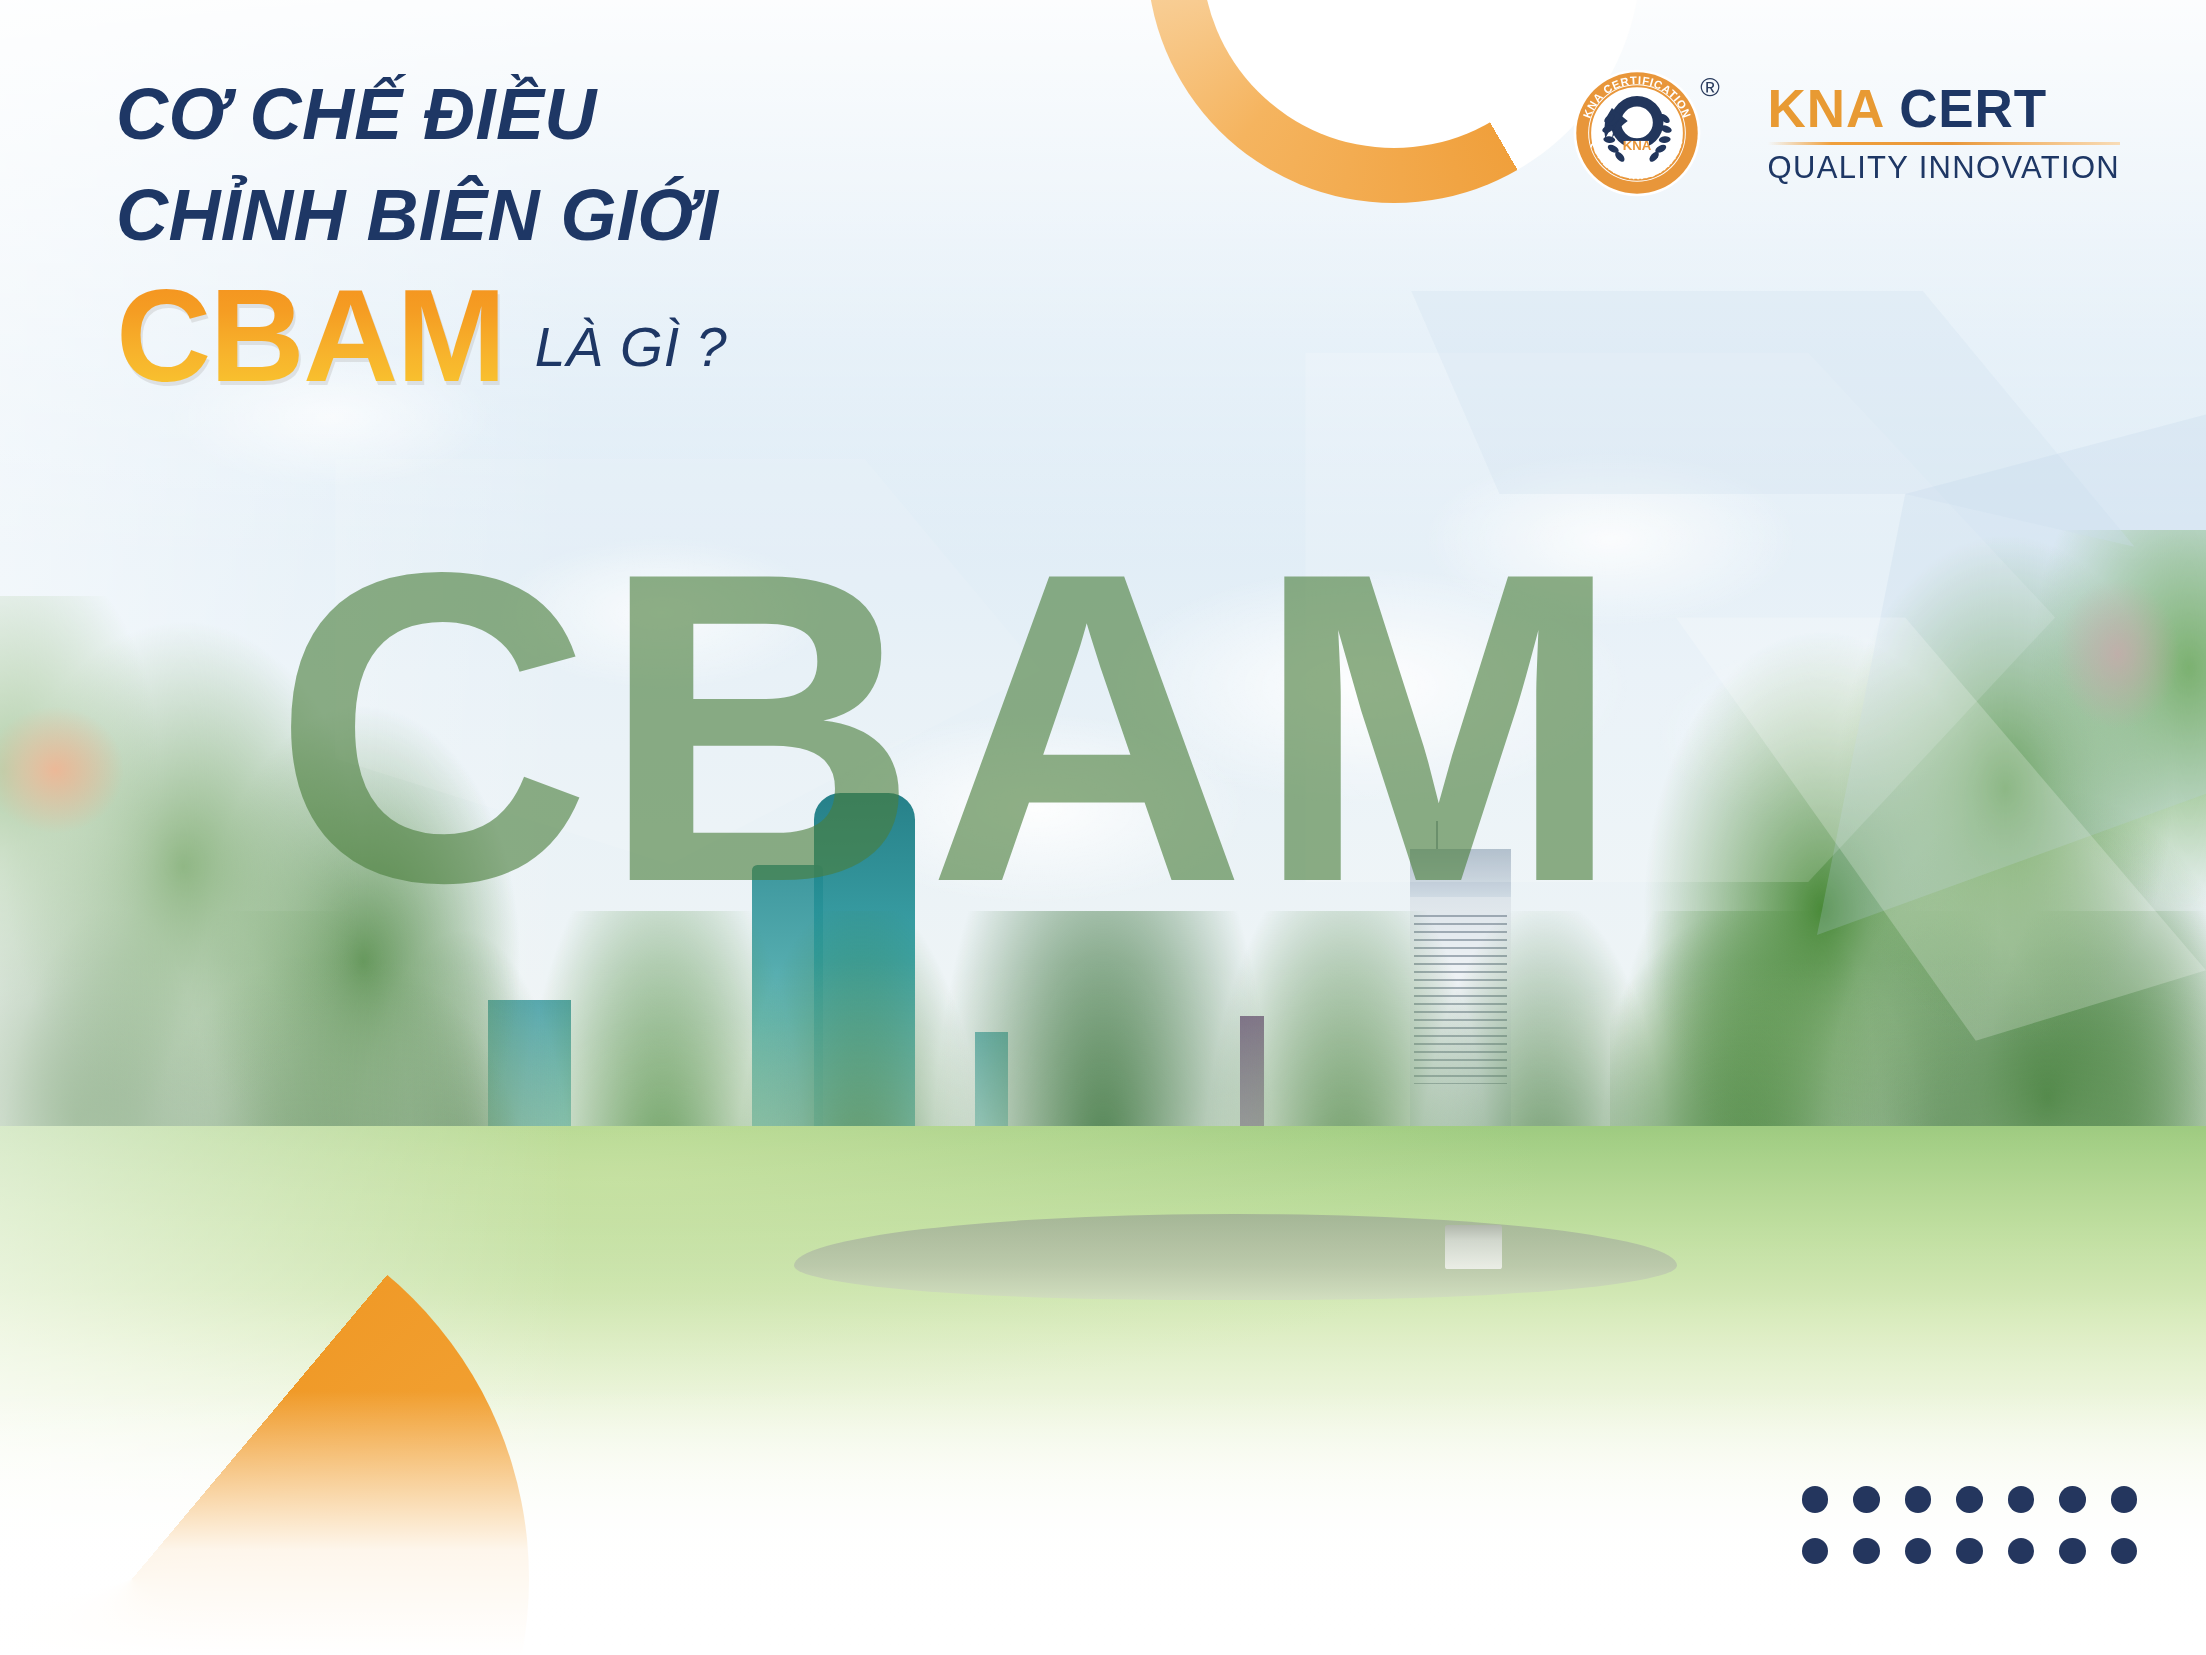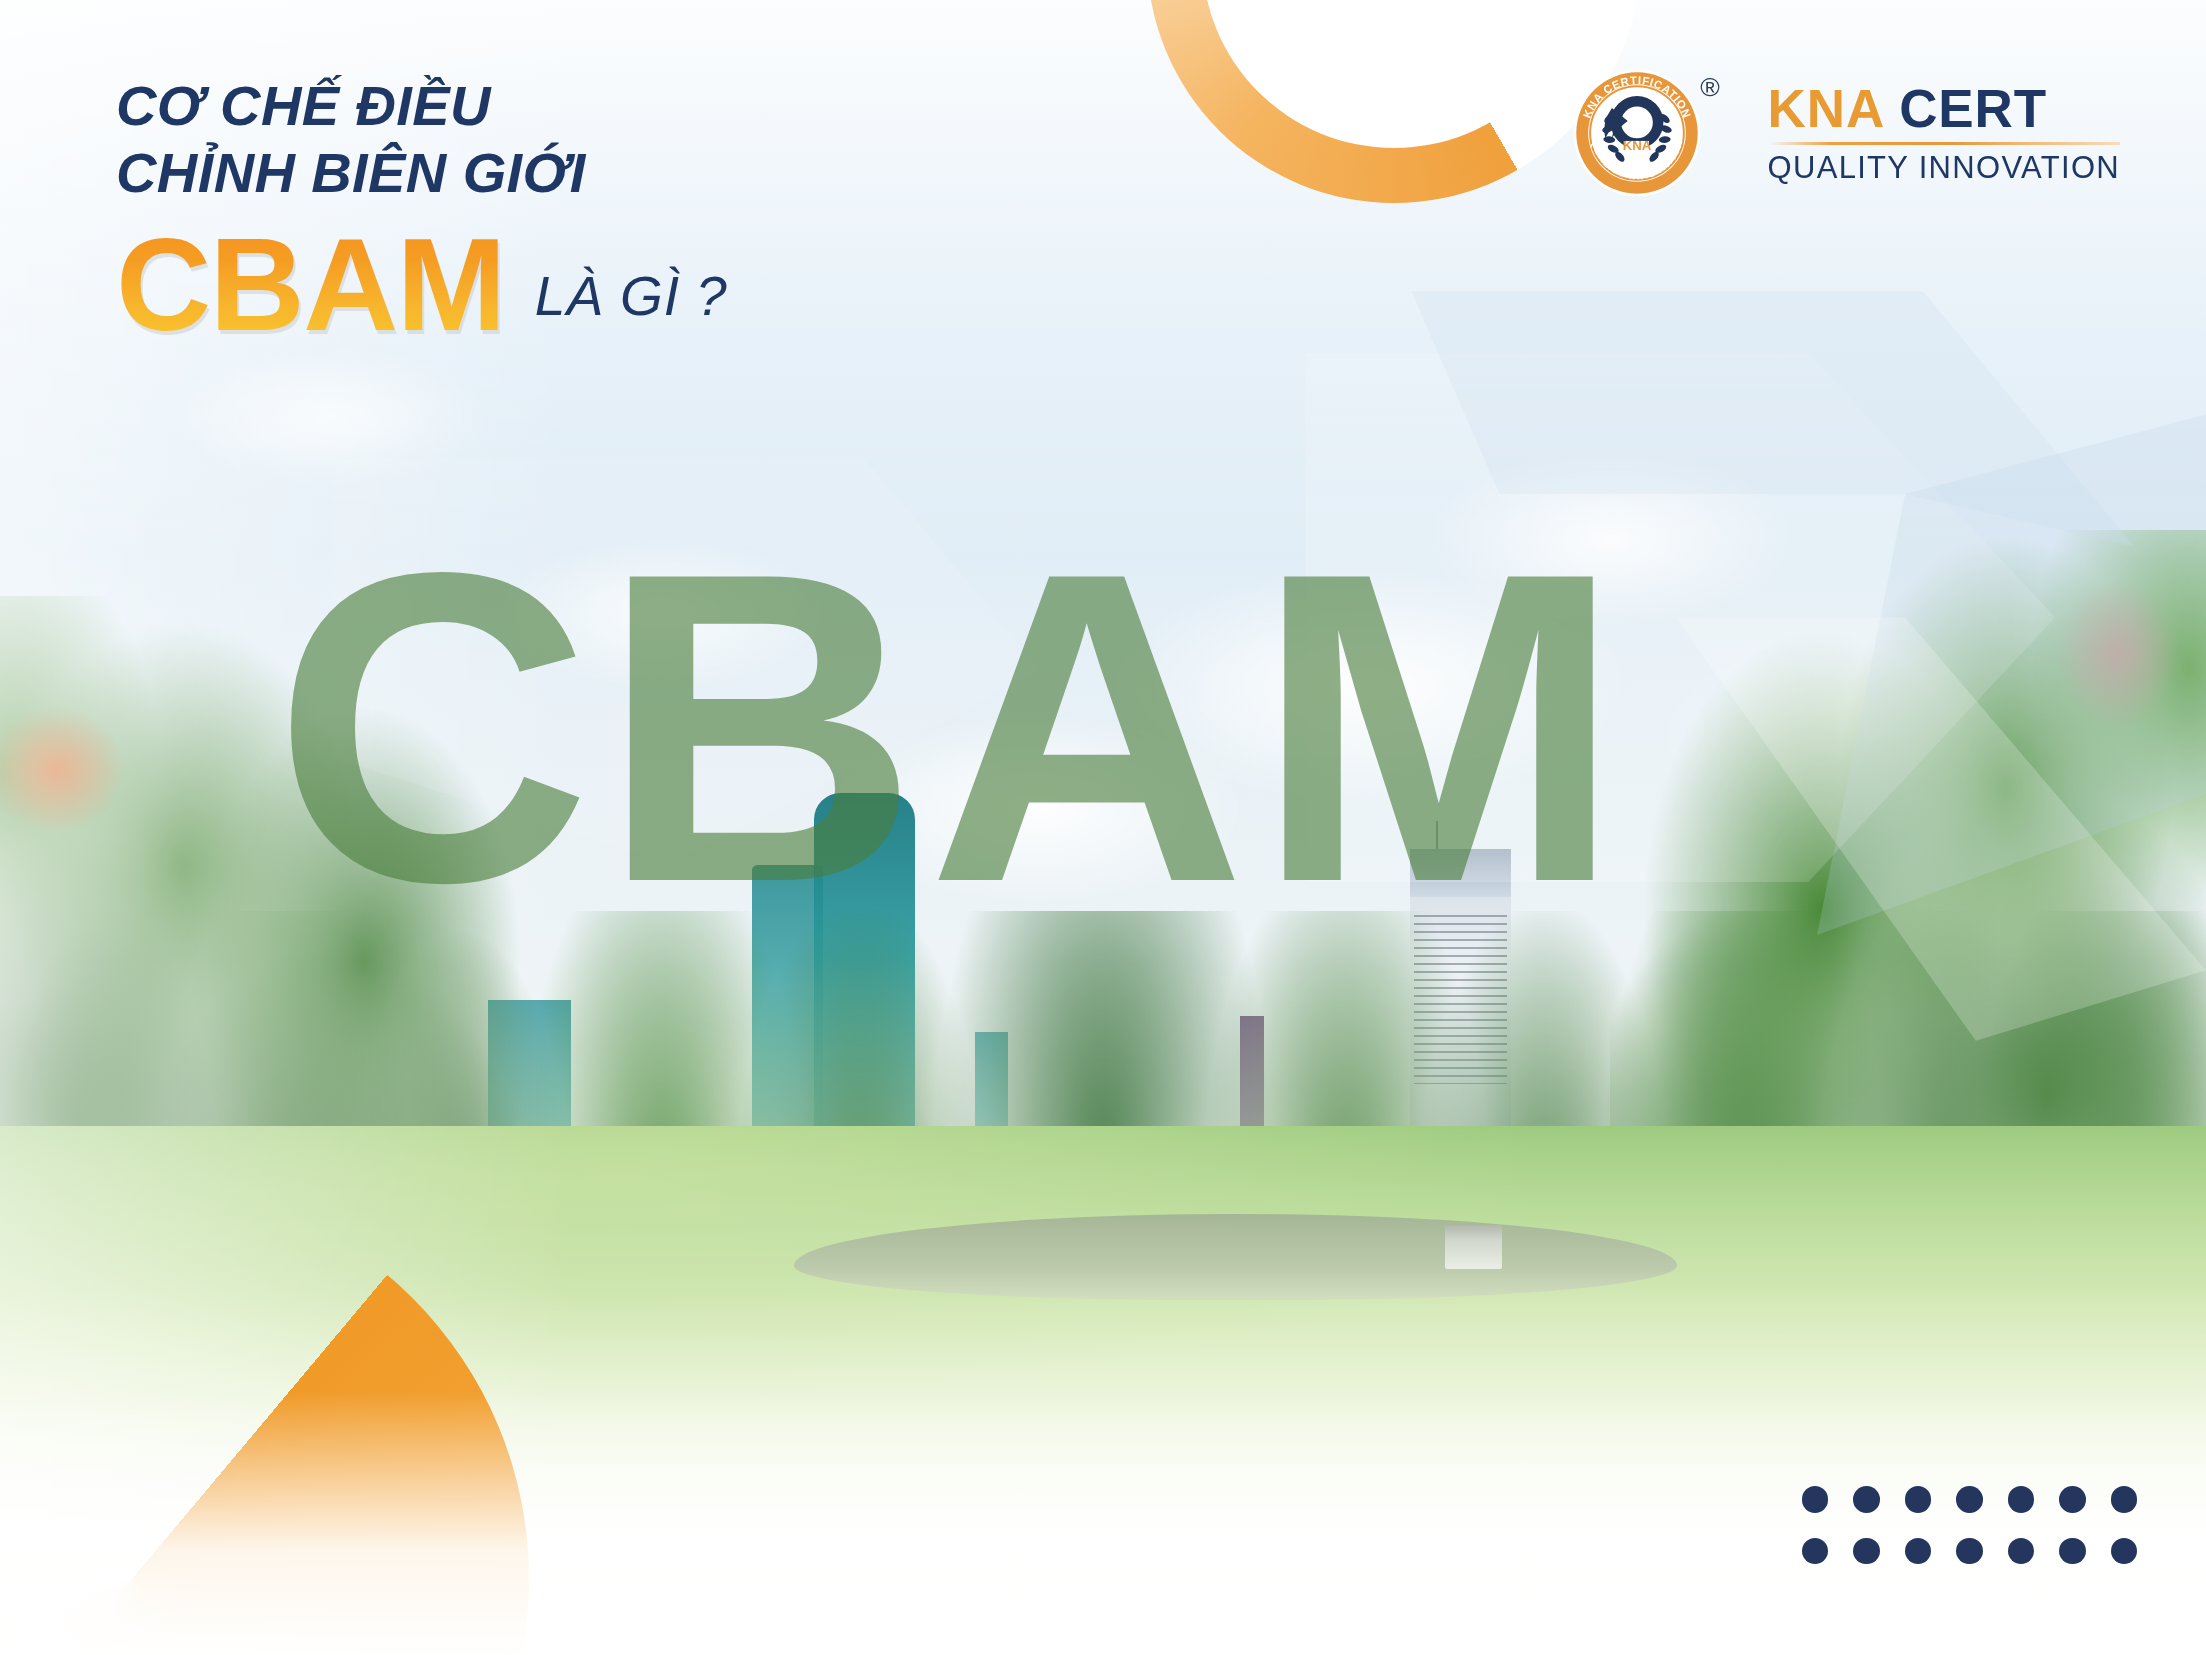--- a/index.html
+++ b/index.html
@@ -156,25 +156,25 @@
     border-radius:50%;
     border:104px solid transparent;
     background:
       linear-gradient(#0000,#0000) padding-box,
       conic-gradient(from 40deg, #f09a28 0deg, #f2a336 40deg, #f5b153 90deg, #f8c477 130deg, #fbd9a4 165deg, #fdead0 190deg, rgba(255,255,255,0) 215deg, rgba(255,255,255,0) 360deg) border-box;
   }
 
   
   .headline { position:absolute; left:116px; top:76px; width:1059px; }
   .line1, .line2 {
-    font-size:56px; font-weight:800; font-style:italic;
+    font-size:72px; font-weight:800; font-style:italic;
     color:#1e3765; letter-spacing:0.4px; line-height:1.08;
     white-space:nowrap;
   }
-  .line2 { margin-top:7px; }
+  .line2 { margin-top:23px; }
 
   .cbamrow { display:flex; align-items:flex-end; margin-top:19.4px; }
   .cbam-big {
     font-size:132px; font-weight:800; font-style:normal; line-height:.94;
     letter-spacing:-1.8px;
     background:linear-gradient(180deg,#f4921f 0%,#f59d23 30%,#f7b22c 62%,#f9c72f 100%);
     -webkit-background-clip:text; background-clip:text;
     color:transparent; -webkit-text-fill-color:transparent;
     filter:drop-shadow(2.6px 4.4px 0 rgba(190,190,190,.38));
   }

